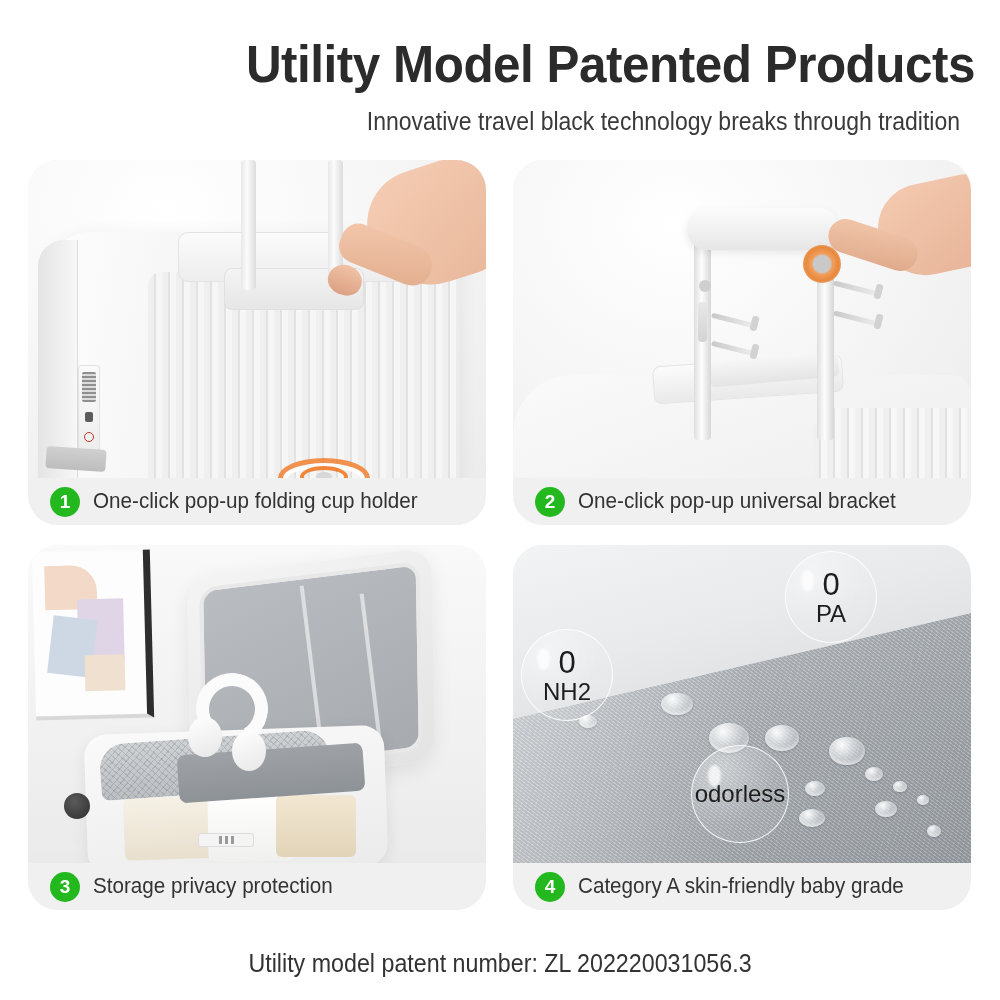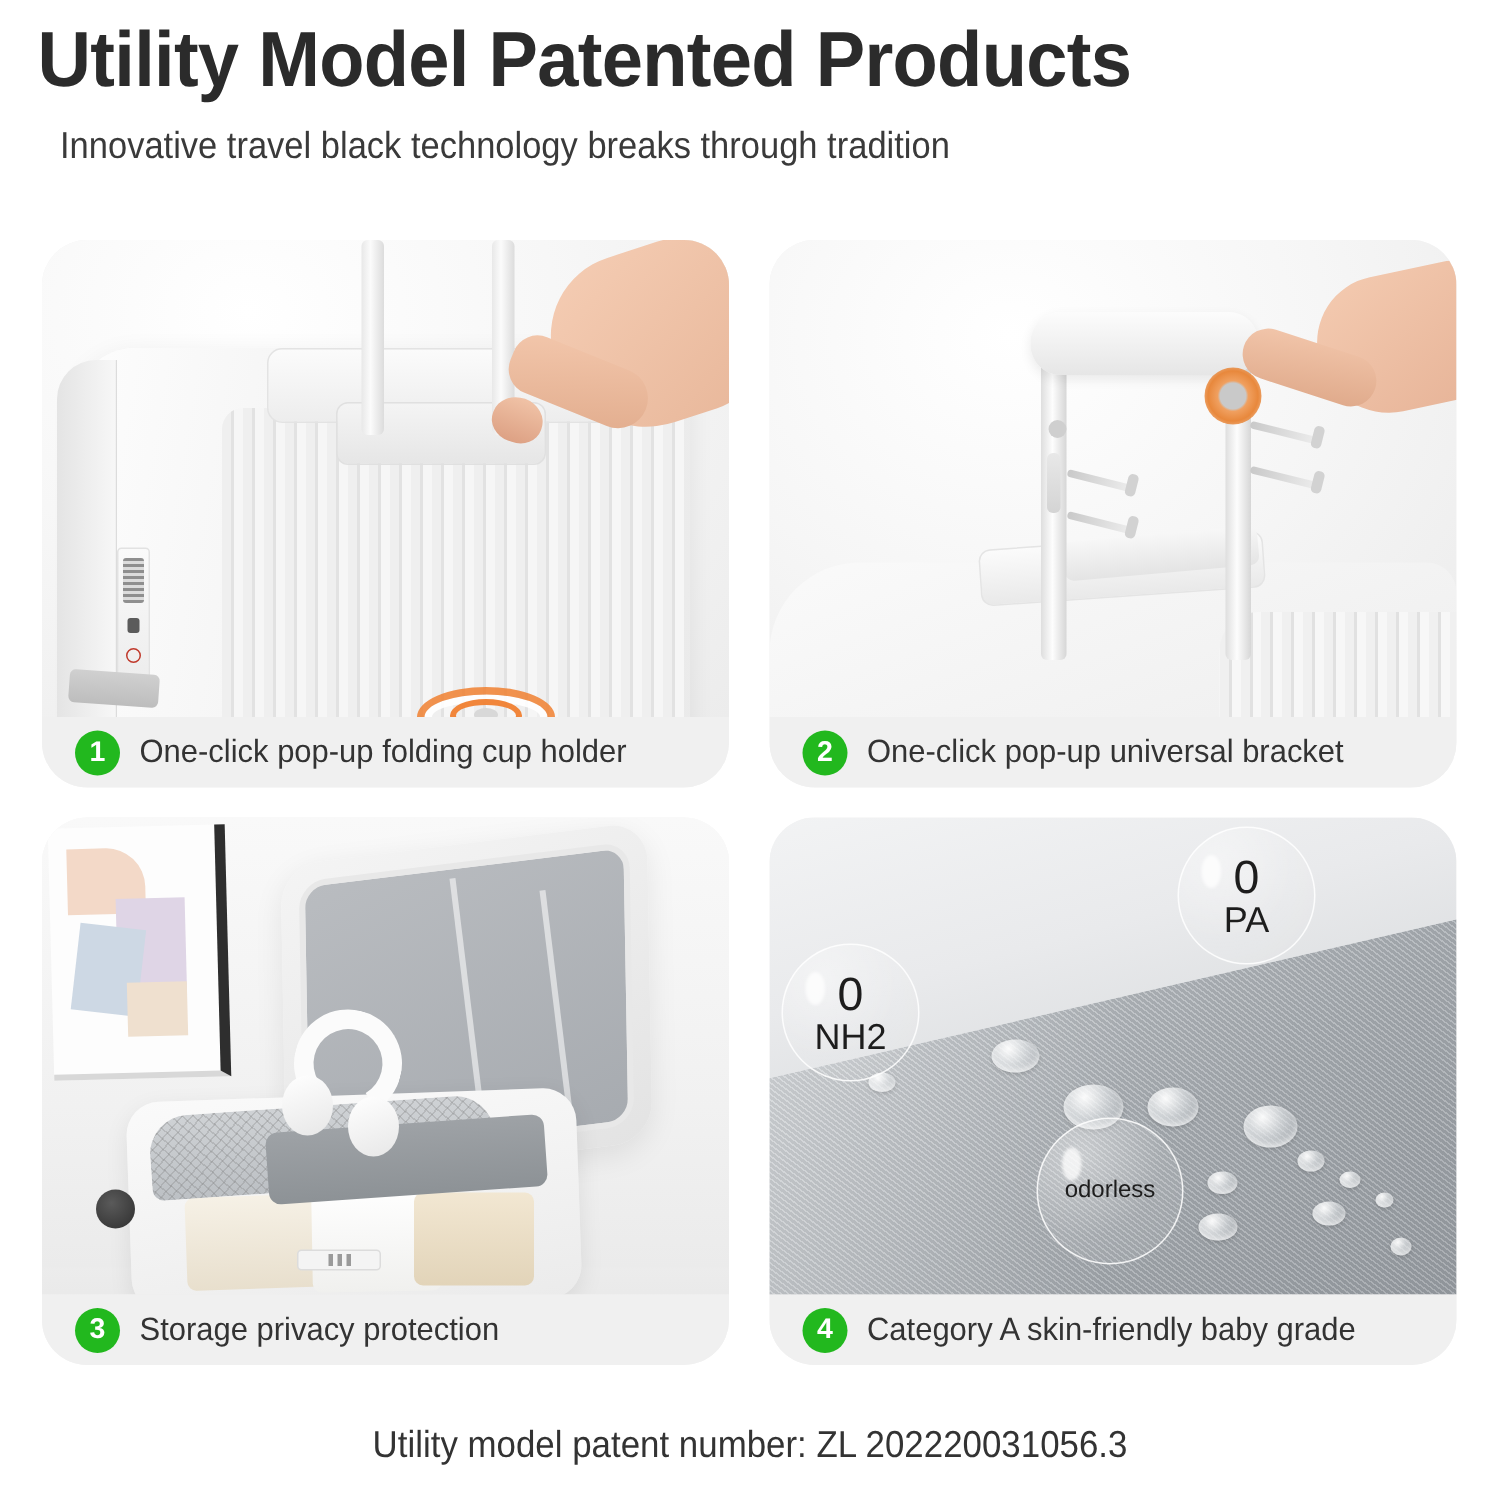--- a/index.html
+++ b/index.html
@@ -10,21 +10,21 @@
     height: 1000px;
     background: #ffffff;
     font-family: "Liberation Sans", sans-serif;
     overflow: hidden;
     position: relative;
   }
 
   .page { width: 1000px; height: 1000px; position: relative; }
 
   
-  .header { padding-top: 12px; text-align: left; }
+  .header { padding-top: 36px; text-align: right; }
 
   .main-title {
     font-size: 52px;
     font-weight: bold;
     color: #2b2b2b;
     letter-spacing: -0.5px;
     transform: scaleX(0.95);
     line-height: 1.1;
   }
 
@@ -516,21 +516,21 @@
     background: radial-gradient(circle at 30% 25%, rgba(255,255,255,.42), rgba(255,255,255,.10) 55%, rgba(255,255,255,.04) 100%);
     display: flex;
     flex-direction: column;
     align-items: center;
     justify-content: center;
     color: #1d1d1d;
     line-height: 1.0;
   }
   .bubble .b1 { font-size: 31px; }
   .bubble .b2 { font-size: 24px; margin-top: 2px; }
-  .bubble .b-single { font-size: 16px; }
+  .bubble .b-single { font-size: 24px; }
   .bubble::after {
     content: "";
     position: absolute;
     left: 17%; top: 20%;
     width: 13px; height: 22px;
     border-radius: 50%;
     background: rgba(255,255,255,.75);
     filter: blur(1px);
   }
 </style>

